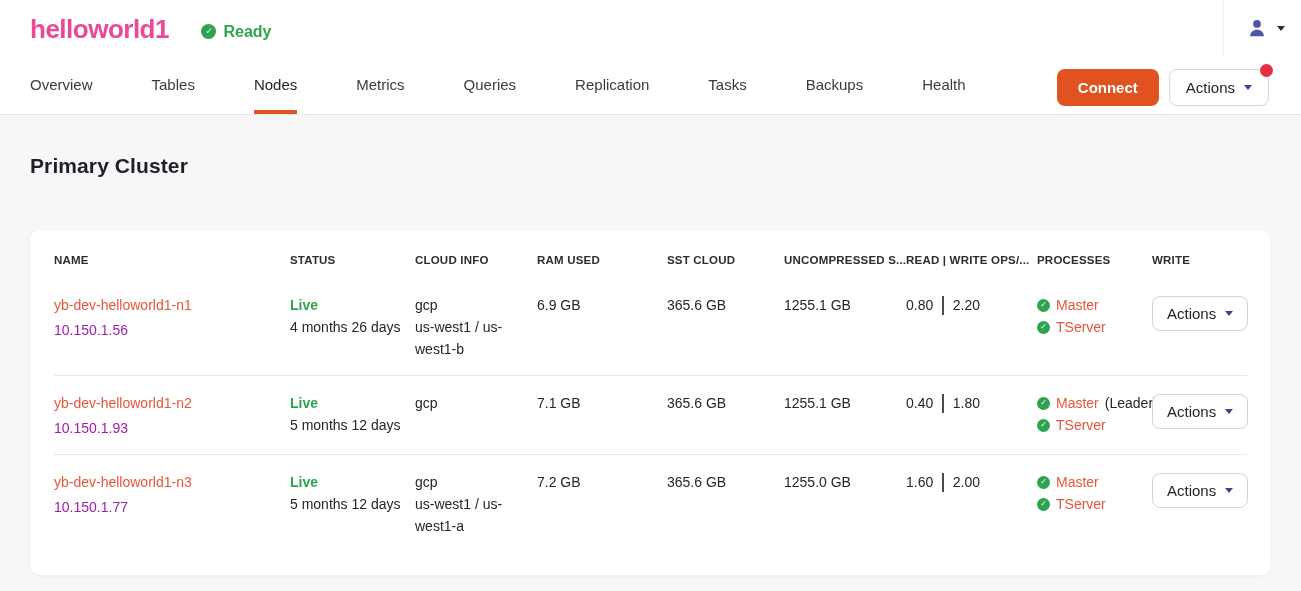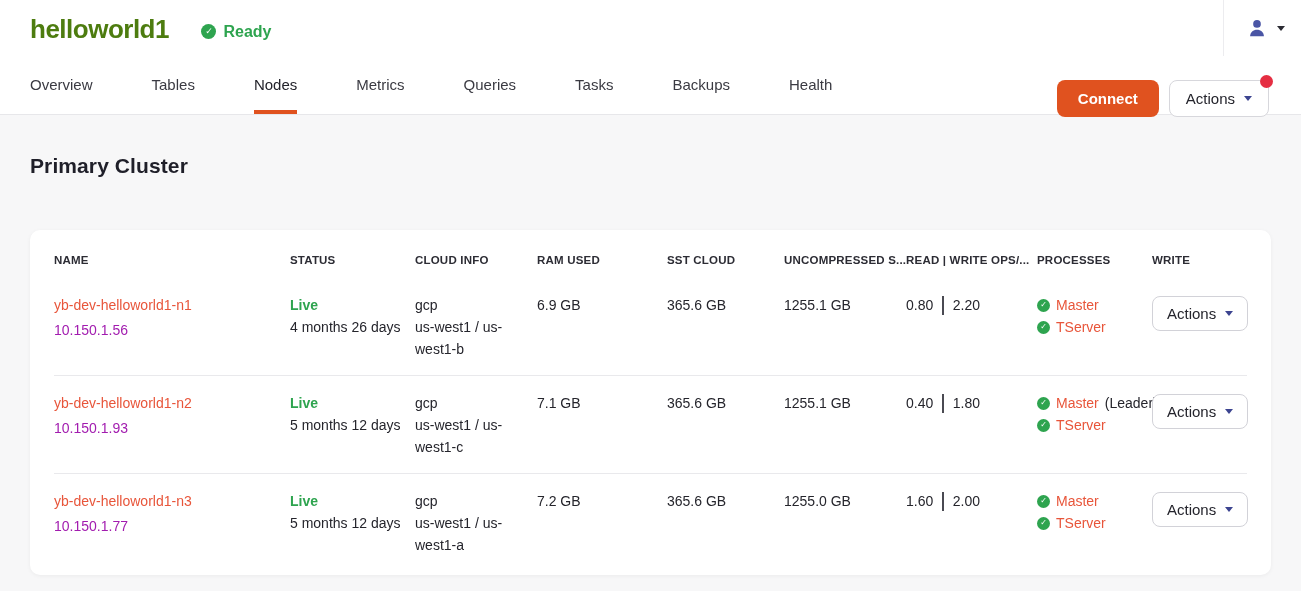--- a/index.html
+++ b/index.html
@@ -4,21 +4,21 @@
 <style>
   * { margin:0; padding:0; box-sizing:border-box; }
   html,body { width:1301px; height:591px; overflow:hidden; }
   body {
     font-family:"Liberation Sans","DejaVu Sans",sans-serif;
     background:#f7f7f8; color:#25252c;
   }
 
   
   .topbar { background:#fff; position:relative; height:57px; padding:14px 30px 0; }
-  .logo { font-size:26px; font-weight:700; color:#4d7c0f; letter-spacing:-0.5px; display:inline-block; }
+  .logo { font-size:26px; font-weight:700; color:#ec4899; letter-spacing:-0.5px; display:inline-block; }
   .ready-badge { display:inline-flex; align-items:center; gap:7px; margin-left:28px; vertical-align:4px; }
   .ready-badge .label { color:#2ea44f; font-size:16px; font-weight:600; }
 
   .check-circle { display:inline-flex; align-items:center; justify-content:center;
     width:15px; height:15px; border-radius:50%; background:#2ea44f; color:#fff;
     font-size:9px; font-weight:700; line-height:1; flex:0 0 auto; }
 
   .user-area { position:absolute; top:0; right:16px; height:56px;
     border-left:1px solid #ececef; padding-left:22px; display:flex; align-items:center; gap:9px; cursor:pointer; }
   .user-icon { width:22px; height:22px; }
@@ -26,21 +26,21 @@
     border-top:5.5px solid #3c4490; display:inline-block; }
   .user-area .caret { border-top-color:#2b2b33; }
 
   
   .navbar { background:#fff; border-bottom:1px solid #e7e7ea; padding:0 30px; height:58px;
     display:flex; align-items:stretch; position:relative; }
   .tabs { display:flex; gap:59px; }
   .tab { font-size:15px; color:#3a3a42; display:flex; align-items:center; padding-top:2px;
     border-bottom:4px solid transparent; cursor:pointer; }
   .tab.active { color:#22222a; border-bottom-color:#e0521f; }
-  .nav-buttons { position:absolute; right:32px; top:23px; display:flex; gap:10px; }
+  .nav-buttons { position:absolute; right:32px; top:12px; display:flex; gap:10px; }
   .btn-connect { background:#e0521f; color:#fff; font-weight:700; font-size:15px;
     border:none; border-radius:8px; padding:9px 21px; cursor:pointer;
     font-family:inherit; }
   .btn-actions-top { background:#fff; color:#24242c; font-size:15px; border:1px solid #d7d7dc;
     border-radius:8px; padding:9px 16px; cursor:pointer; display:inline-flex; align-items:center; gap:9px;
     position:relative; font-family:inherit; }
   .notif-dot { position:absolute; top:-6px; right:-5px; width:13px; height:13px;
     border-radius:50%; background:#e52e42; }
 
   
@@ -94,20 +94,21 @@
   </div>
 </div>
 
 <div class="navbar">
   <div class="tabs">
     <div class="tab">Overview</div>
     <div class="tab">Tables</div>
     <div class="tab active">Nodes</div>
     <div class="tab">Metrics</div>
     <div class="tab">Queries</div>
+    <div class="tab">Replication</div>
     <div class="tab">Tasks</div>
     <div class="tab">Backups</div>
     <div class="tab">Health</div>
   </div>
   <div class="nav-buttons">
     <button class="btn-connect">Connect</button>
     <button class="btn-actions-top">
       <span>Actions</span>
       <span class="caret"></span>
       <span class="notif-dot"></span>
@@ -176,21 +177,20 @@
       <div class="cell">
         <a class="orange-link">yb-dev-helloworld1-n2</a>
         <div class="node-ip">10.150.1.93</div>
       </div>
       <div class="cell">
         <div class="status-live">Live</div>
         <div>5 months 12 days</div>
       </div>
       <div class="cell">
         <div>gcp</div>
-        <div class="zone">us-west1 / us-west1-c</div>
       </div>
       <div class="cell">7.1 GB</div>
       <div class="cell">365.6 GB</div>
       <div class="cell">1255.1 GB</div>
       <div class="cell rw-cell">
         <span>0.40</span>
         <span class="rw-pipe"></span>
         <span>1.80</span>
       </div>
       <div class="cell">

